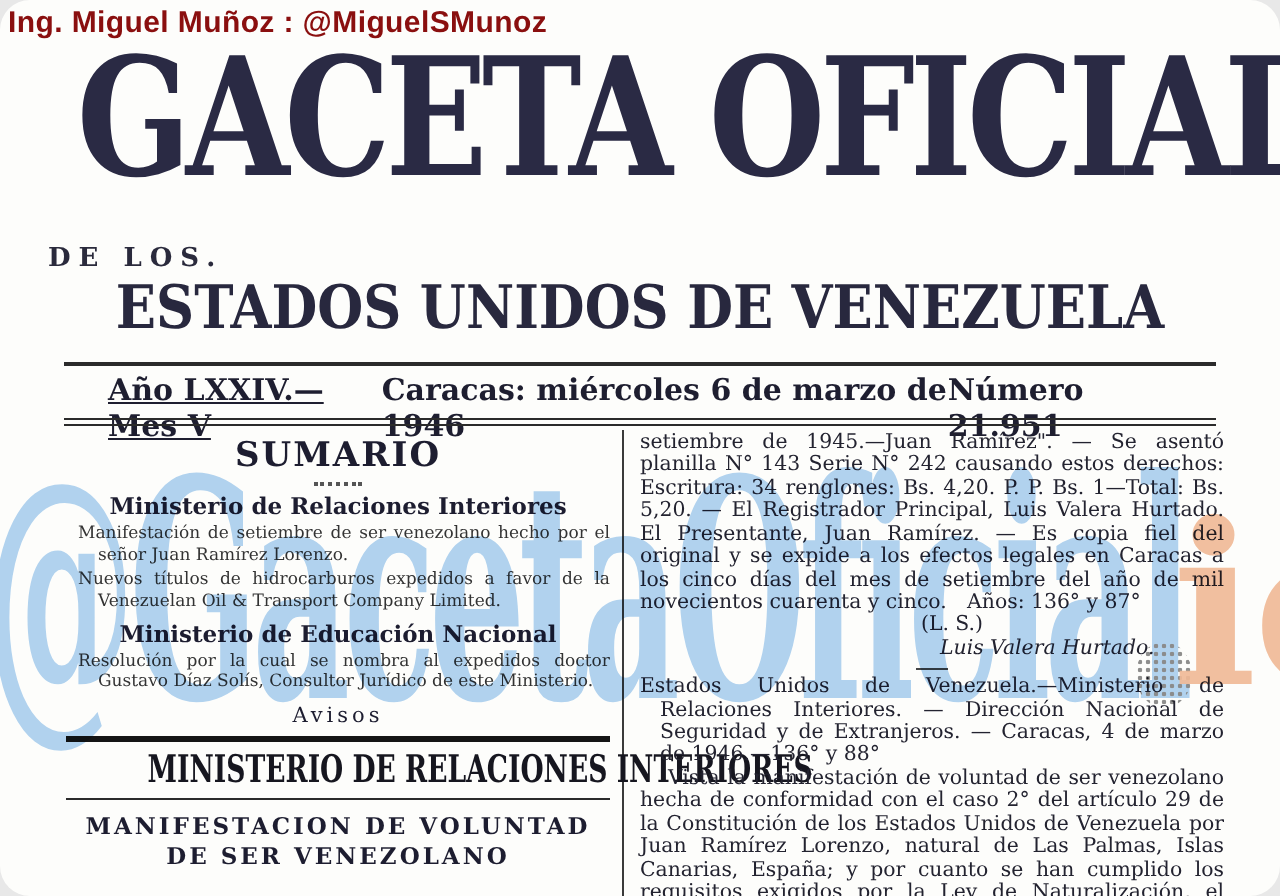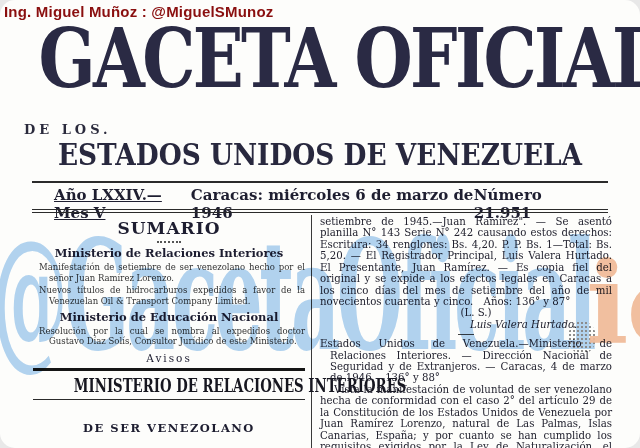--- a/index.html
+++ b/index.html
@@ -124,21 +124,21 @@
       <div class="sec-head">Ministerio de Educación Nacional</div>
       <div class="sec-text">Resolución por la cual se nombra al expedidos doctor Gustavo Díaz Solís, Consultor Jurídico de este Ministerio.</div>
 
       <div class="avisos">Avisos</div>
       <div class="thick-rule"></div>
 
       <div class="ministry-head">MINISTERIO DE RELACIONES INTERIORES</div>
       <div class="thin-rule"></div>
 
       <div class="art-title">
-        <br>
+        <span>MANIFESTACION DE VOLUNTAD</span><br>
         <span>DE SER VENEZOLANO</span>
       </div>
 
     </div>
 
     <div class="colR">
       <p class="r-par1">setiembre de 1945.—Juan Ramírez". — Se asentó planilla N° 143 Serie N° 242 causando estos derechos: Escritura: 34 renglones: Bs. 4,20. P. P. Bs. 1—Total: Bs. 5,20. — El Registrador Principal, Luis Valera Hurtado. El Presentante, Juan Ramírez. — Es copia fiel del original y se expide a los efectos legales en Caracas a los cinco días del mes de setiembre del año de mil novecientos cuarenta y cinco.  Años: 136° y 87°</p>
       <p class="ls">(L. S.)</p>
       <p class="signature">Luis Valera Hurtado.</p>
       <div class="dash-div"></div>

